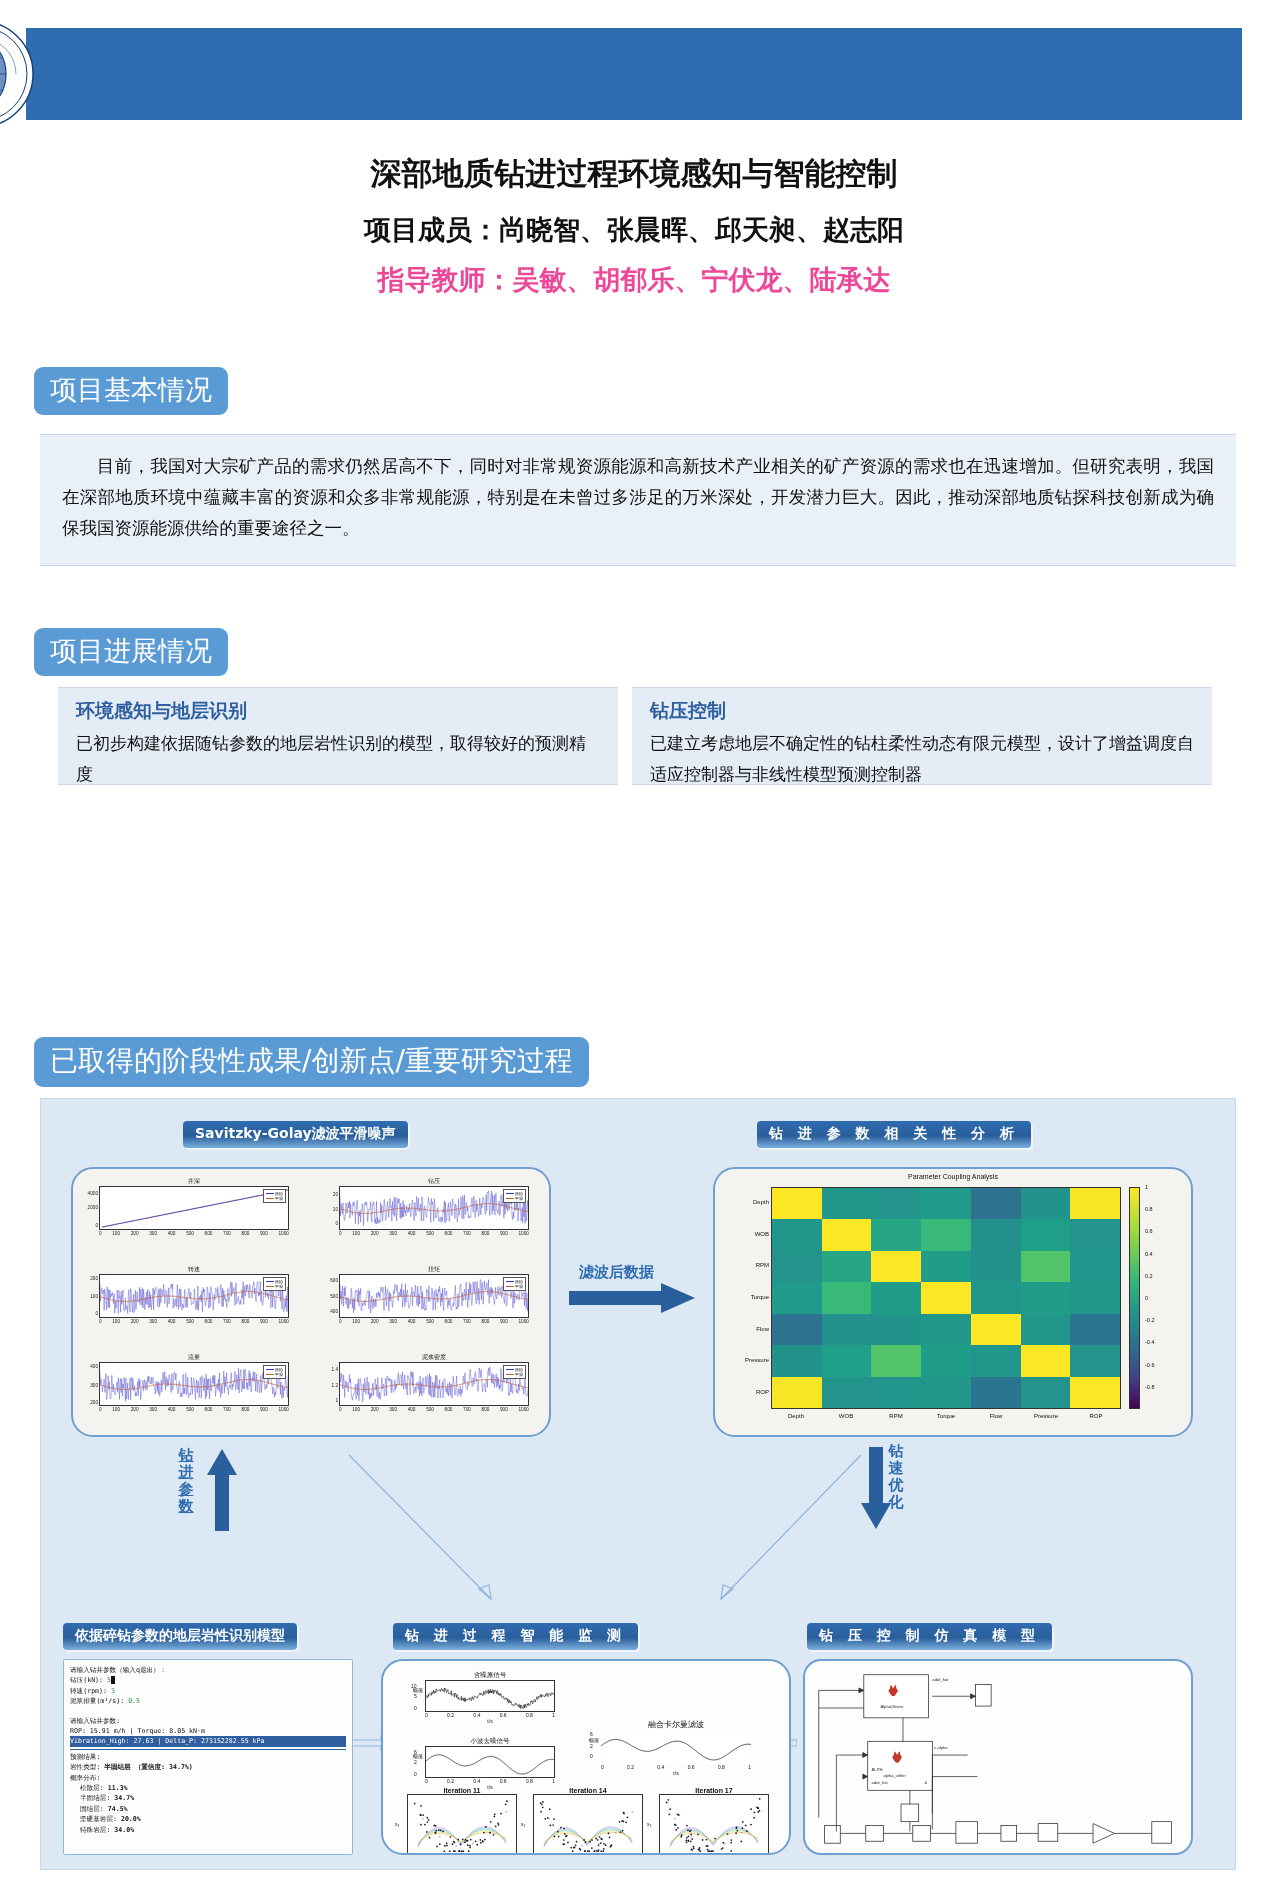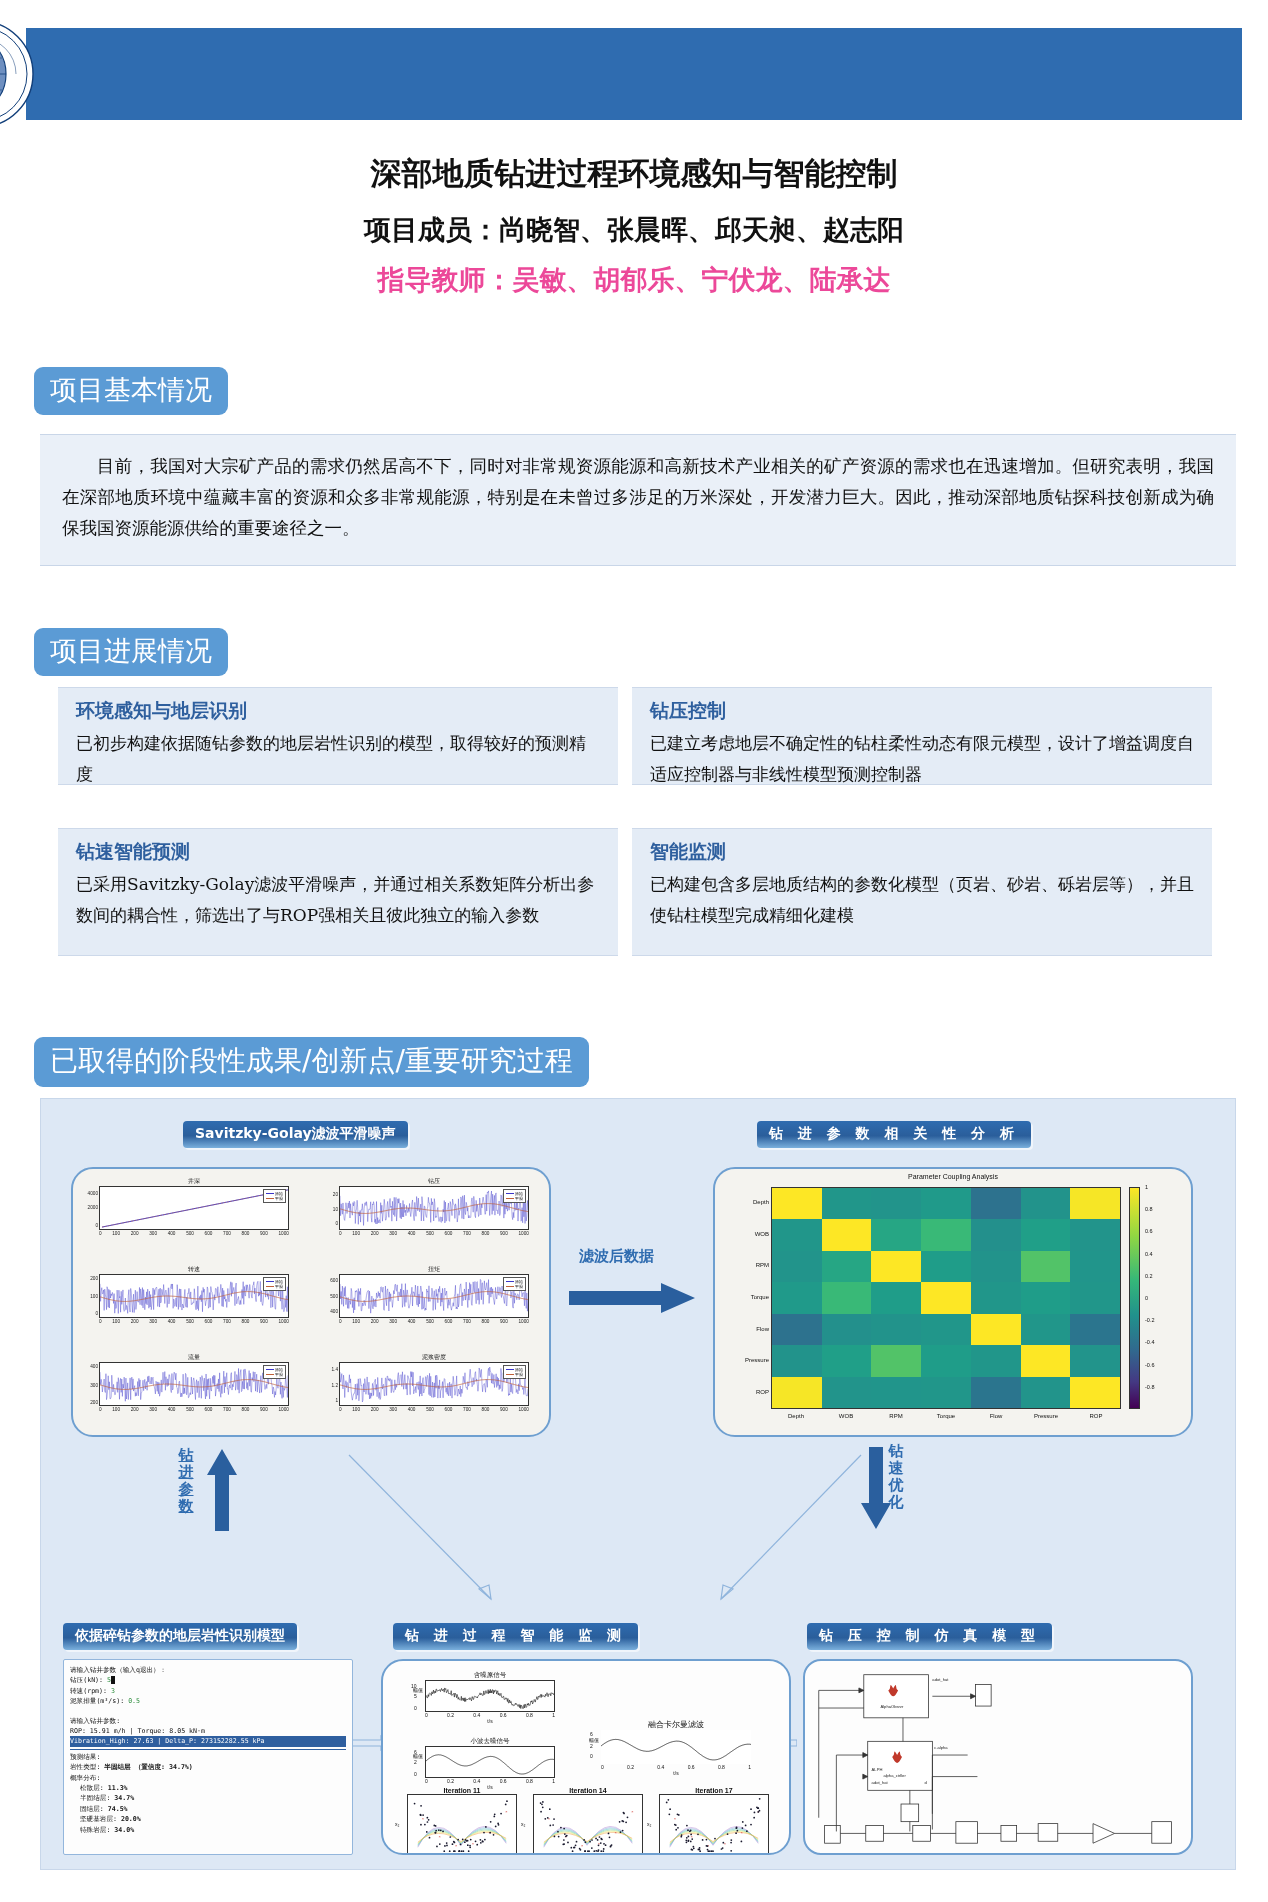--- a/index.html
+++ b/index.html
@@ -204,28 +204,20 @@
 
   <div class="sec-head" id="sec2">项目进展情况</div>
 
   <div class="card" id="card1">
     <div class="card-title">环境感知与地层识别</div>
     <div class="card-body">已初步构建依据随钻参数的地层岩性识别的模型，取得较好的预测精度</div>
   </div>
   <div class="card" id="card2">
     <div class="card-title">钻压控制</div>
     <div class="card-body">已建立考虑地层不确定性的钻柱柔性动态有限元模型，设计了增益调度自适应控制器与非线性模型预测控制器</div>
-  </div>
-  <div class="card" id="card3">
-    <div class="card-title">钻速智能预测</div>
-    <div class="card-body">已采用Savitzky-Golay滤波平滑噪声，并通过相关系数矩阵分析出参数间的耦合性，筛选出了与ROP强相关且彼此独立的输入参数</div>
-  </div>
-  <div class="card" id="card4">
-    <div class="card-title">智能监测</div>
-    <div class="card-body">已构建包含多层地质结构的参数化模型（页岩、砂岩、砾岩层等），并且使钻柱模型完成精细化建模</div>
   </div>
 
   <div class="sec-head" id="sec3">已取得的阶段性成果/创新点/重要研究过程</div>
 
   <div class="diagram">
 
     <div class="pill" style="left:142px; top:22px;">Savitzky-Golay滤波平滑噪声</div>
     <div class="pill sp" style="left:716px; top:22px;">钻 进 参 数 相 关 性 分 析</div>
     <div class="pill" style="left:22px; top:524px;">依据碎钻参数的地层岩性识别模型</div>
     <div class="pill sp" style="left:352px; top:524px;">钻 进 过 程 智 能 监 测</div>
@@ -481,21 +473,21 @@
           <div class="cbar-t" style="top: 81.6px;">0.4</div>
           <div class="cbar-t" style="top: 103.8px;">0.2</div>
           <div class="cbar-t" style="top: 126px;">0</div>
           <div class="cbar-t" style="top: 148.2px;">-0.2</div>
           <div class="cbar-t" style="top: 170.4px;">-0.4</div>
           <div class="cbar-t" style="top: 192.6px;">-0.6</div>
           <div class="cbar-t" style="top: 214.8px;">-0.8</div>
         </div>
     </div>
 
-    <div class="arw-label" style="left:538px; top:148px;">滤波后数据</div>
+    <div class="arw-label" style="left:538px; top:164px;">滤波后数据</div>
     <svg class="big-arrow" style="left:528px; top:182px; width:128px; height:34px;" viewBox="0 0 128 34">
       <polygon points="0,10 92,10 92,2 126,17 92,32 92,24 0,24" fill="#2a5f9e"></polygon>
     </svg>
 
     <div class="arw-label vert" style="left:136px; top:348px;text-decoration:underline;"><span>钻进参数</span></div>
     <svg class="big-arrow" style="left:164px; top:348px; width:34px; height:84px;" viewBox="0 0 34 84">
       <polygon points="10,84 10,28 2,28 17,2 32,28 24,28 24,84" fill="#2a5f9e"></polygon>
     </svg>
 
     <div class="arw-label vert" style="left:846px; top:344px;"><span>钻速优化</span></div>

